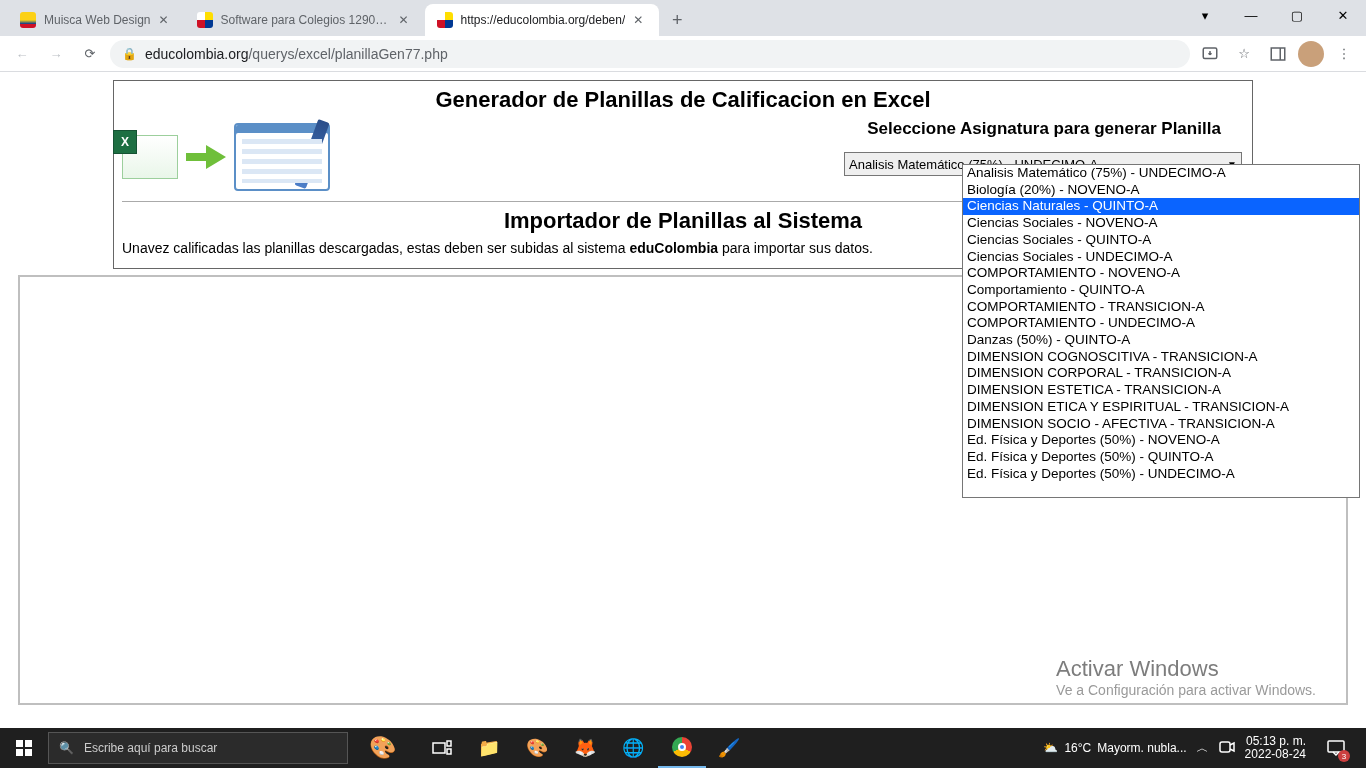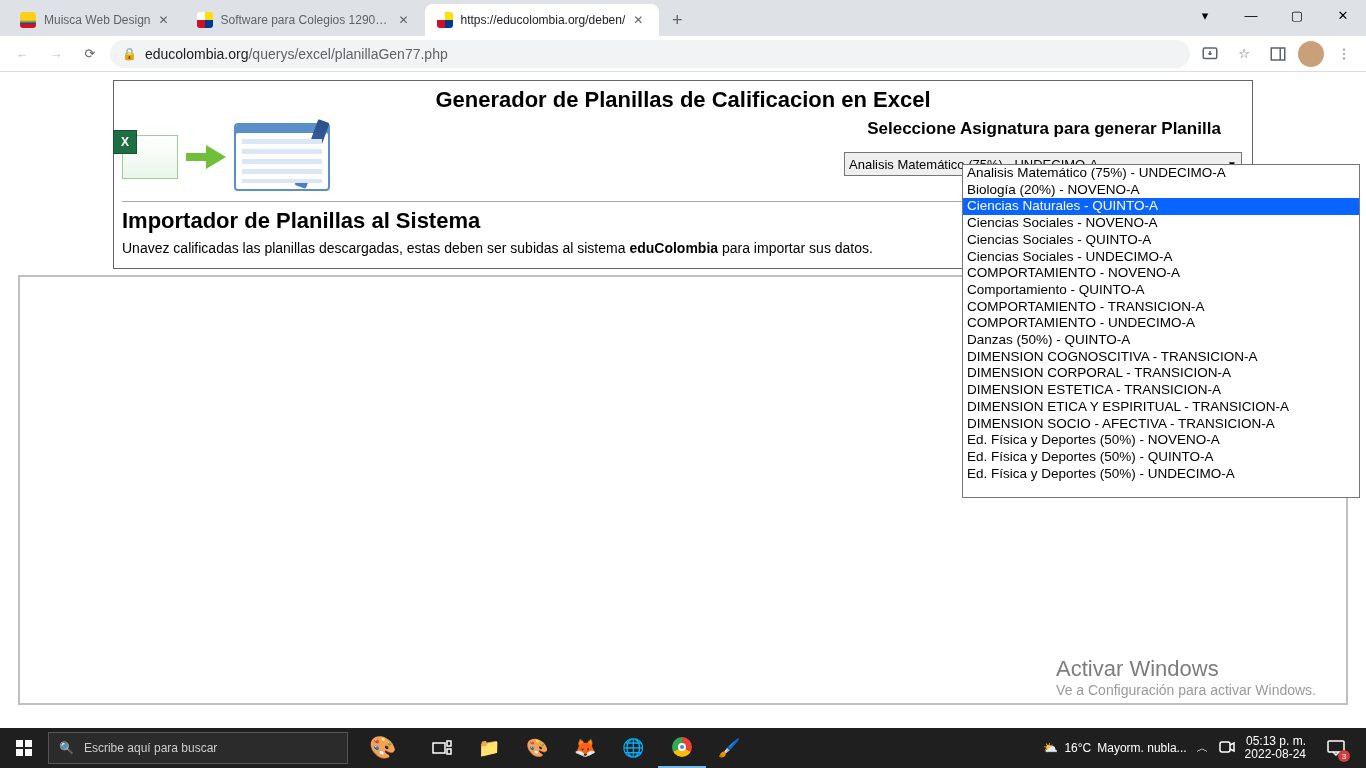--- a/index.html
+++ b/index.html
@@ -36,21 +36,21 @@
   .arrow { width:40px; height:24px; }
   .arrow svg{ display:block;}
   .formicon { width:96px; height:68px; background:#fff; border:2px solid #5b8fc7; border-radius:4px; position:relative; box-shadow: inset 0 8px 0 #5b8fc7;}
   .formicon::after{ content:""; position:absolute; top:14px; left:6px; right:6px; bottom:6px; background: repeating-linear-gradient(to bottom, #dbe7f5 0 5px, #fff 5px 10px);}
   .pen { position:absolute; right:10px; top:-6px; width:12px; height:70px; background:linear-gradient(#2a4e8a,#4d7fc9); transform:rotate(20deg); border-radius:2px;}
   .rightcol { margin-left:auto; width:400px; text-align:center;}
   .subtitle { font-weight:bold; font-size:17px; font-family: Verdana, Arial, sans-serif; margin-bottom:13px;}
   .selectbox { width:398px; height:24px; border:1px solid #767676; background:#efefef; font-size:13px; padding:0 4px; display:flex; align-items:center; justify-content:space-between; cursor:pointer;}
   .selectbox .chev{ font-size:10px;}
   hr.sep { border:none; border-top:1px solid #aaa; margin:2px 0 6px;}
-  .title2 { font-size:22px; font-weight:bold; font-family: Verdana, Arial, sans-serif; margin:4px 0;}
+  .title2 { font-size:22px; font-weight:bold; text-align:center; font-family: Verdana, Arial, sans-serif; margin:4px 0;}
   .desc { font-size:14px; text-align:left; padding:2px 0;}
   .desc b { font-weight:bold;}
   .lowerbox { width:1330px; height:430px; border:2px solid #bfbfbf; margin:6px auto 0; background:#fff; }
   
   .droplist { position:absolute; left:962px; top:164px; width:398px; border:1px solid #767676; background:#fff; z-index:50; max-height:334px; overflow:hidden;}
   .droplist .inner { overflow-y:scroll; height:332px;}
   .opt { font-size:13.5px; padding:0 4px; line-height:16.7px; white-space:nowrap; cursor:pointer; font-family: Arial, sans-serif;}
   .opt.sel { background:#0a64ff; color:#fff;}
   
   .droplist .inner::-webkit-scrollbar{ width:17px;}

